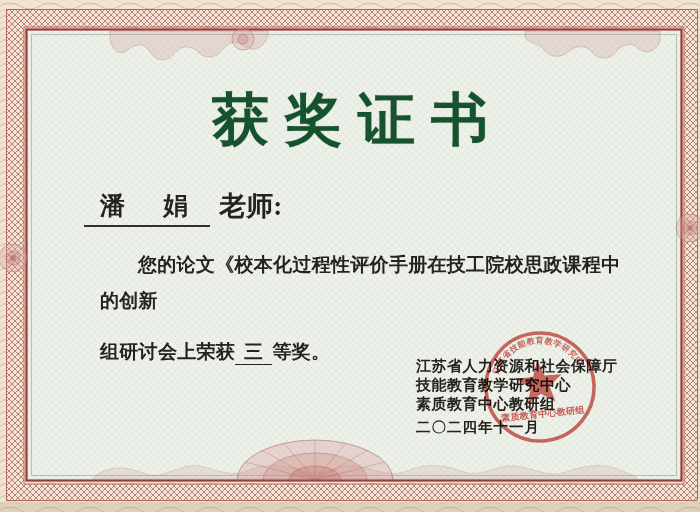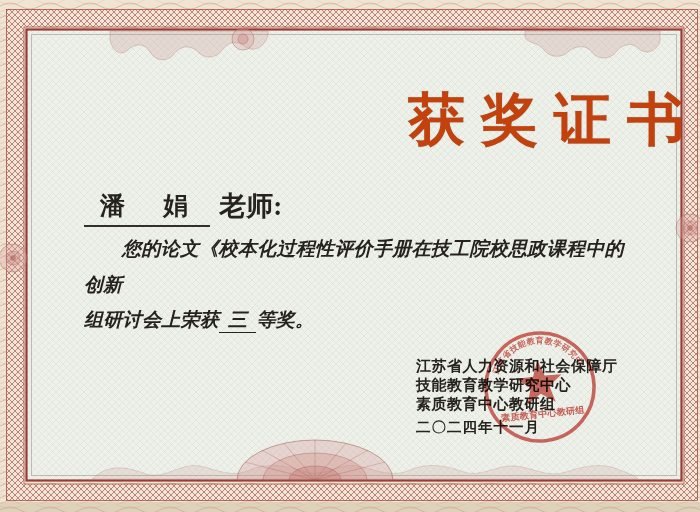--- a/index.html
+++ b/index.html
@@ -4,35 +4,35 @@
 <style>
   html,body{margin:0;padding:0;background:#d8d0c0;}
   .stage{
     position:relative;width:700px;height:512px;overflow:hidden;
     font-family:"Liberation Serif","DejaVu Serif",serif;
     color:#26221e;background:#efe5d2;
   }
   .stage svg.deco{position:absolute;left:0;top:0;z-index:0;}
   .content{position:absolute;inset:0;z-index:1;}
   .title{
-    position:absolute;left:0;right:0;top:82px;text-align:right;
+    position:absolute;left:0;right:0;top:82px;text-align:center;
     font-size:57px;font-weight:800;letter-spacing:16px;padding-left:16px;
-    color:#c2410c;text-shadow:0 0 1px rgba(0,0,0,.35);
+    color:#14532d;text-shadow:0 0 1px rgba(0,0,0,.35);
   }
   .name-row{position:absolute;left:84px;top:188px;display:flex;align-items:flex-end;}
   .name{
     font-size:25px;font-weight:700;letter-spacing:16px;text-align:center;
     min-width:88px;padding:0 6px 3px 16px;border-bottom:2px solid #33302b;
   }
   .honorific{font-size:27px;font-weight:700;margin-left:9px;padding-bottom:3px;}
   .body-text{
     position:absolute;left:84px;top:231px;width:556px;
     font-size:19px;font-weight:600;line-height:35.5px;letter-spacing:.3px;
   }
-  .body-text p{margin:0;font-style:italic;}
+  .body-text p{margin:16px;}
   .body-text .indent{text-indent:38px;}
   .blank{
     display:inline-block;border-bottom:1.6px solid #26221e;
     padding:0 9px;line-height:24px;
   }
   .signature{
     position:absolute;left:416px;top:357px;width:234px;text-align:left;
     font-size:15px;font-weight:700;line-height:19px;letter-spacing:.5px;
   }
   .signature .date{margin-top:4px;font-size:14.5px;letter-spacing:1px;}

